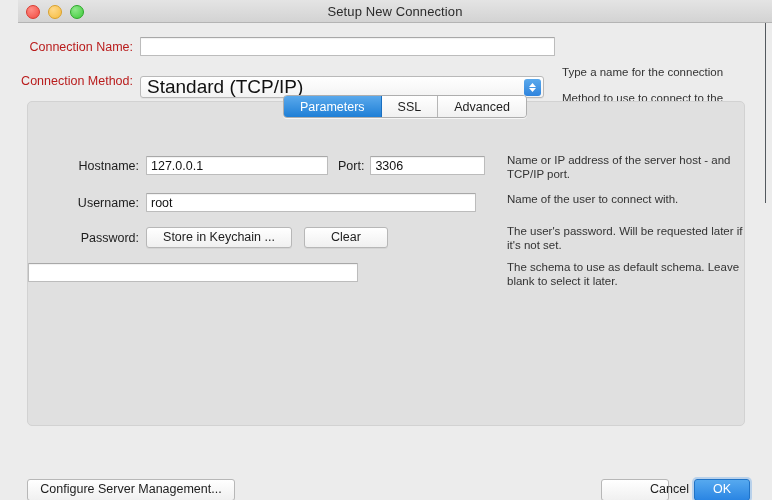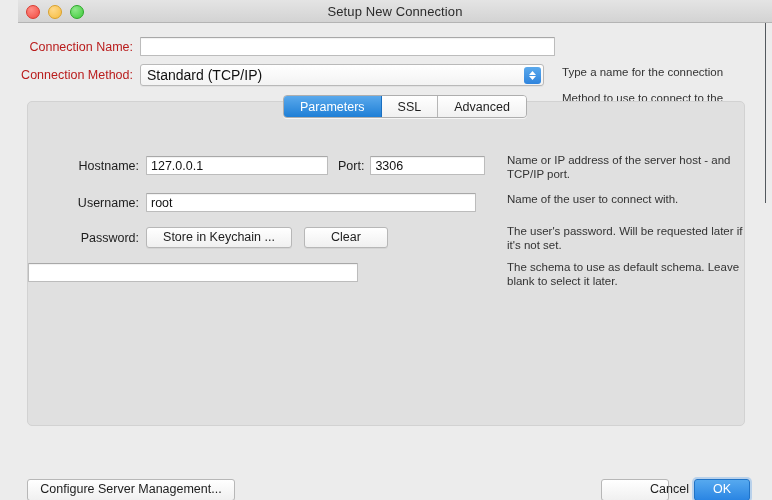--- a/index.html
+++ b/index.html
@@ -117,23 +117,24 @@
     position: relative;
     width: 404px;
     height: 22px;
     background: linear-gradient(to bottom, #ffffff 0%, #f3f3f3 100%);
     border: 1px solid #b9b9b9;
     border-radius: 3px;
     box-sizing: border-box;
     display: flex;
     align-items: center;
     padding-left: 6px;
-    font-size: 14px;
+    font-size: 19px;
     color: #111;
     box-shadow: 0 1px 0 rgba(0,0,0,0.04);
+    margin-top: 12px;
   }
   .stepper {
     position: absolute;
     right: 2px;
     top: 2px;
     width: 17px;
     height: 17px;
     border-radius: 3px;
     background: linear-gradient(to bottom, #5aa9ec 0%, #2f84dd 100%);
     display: flex;

